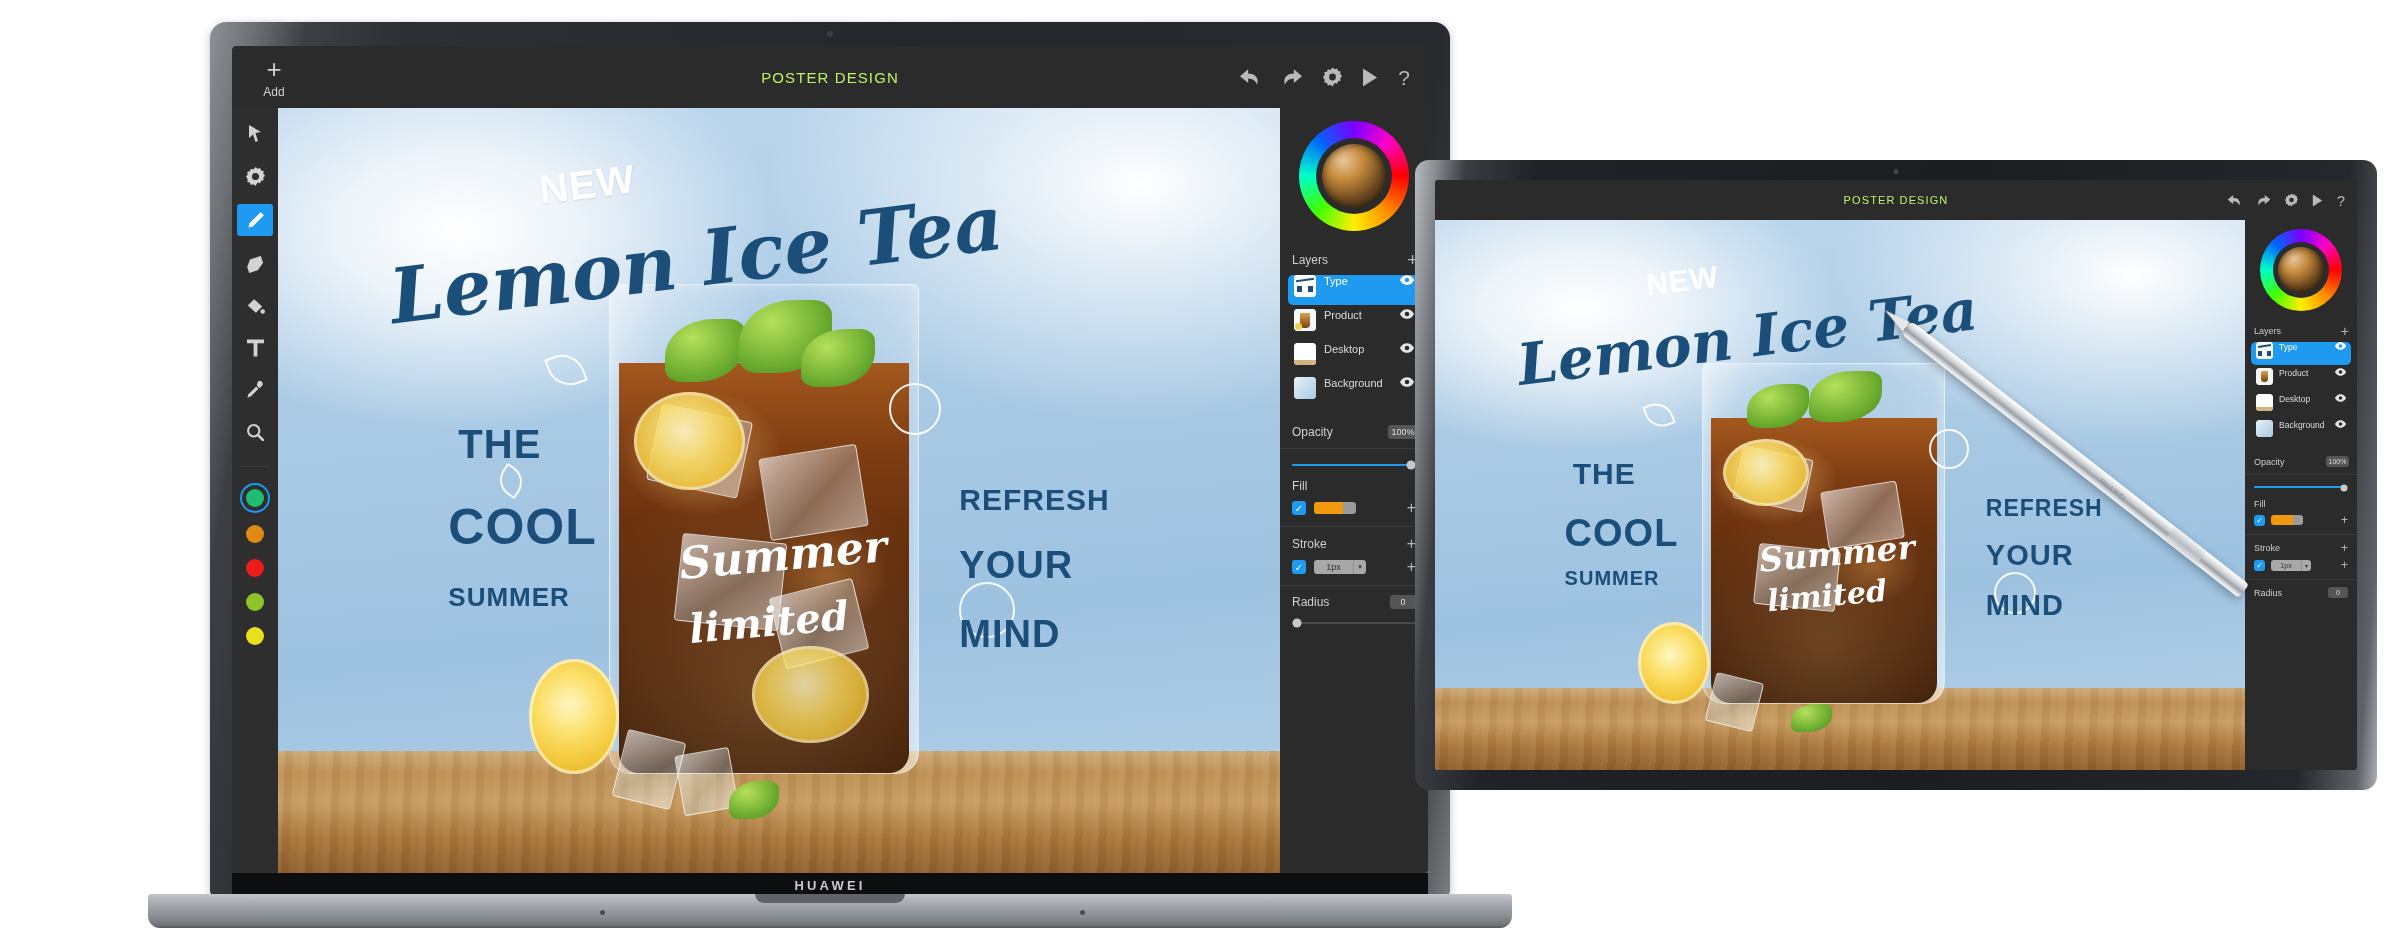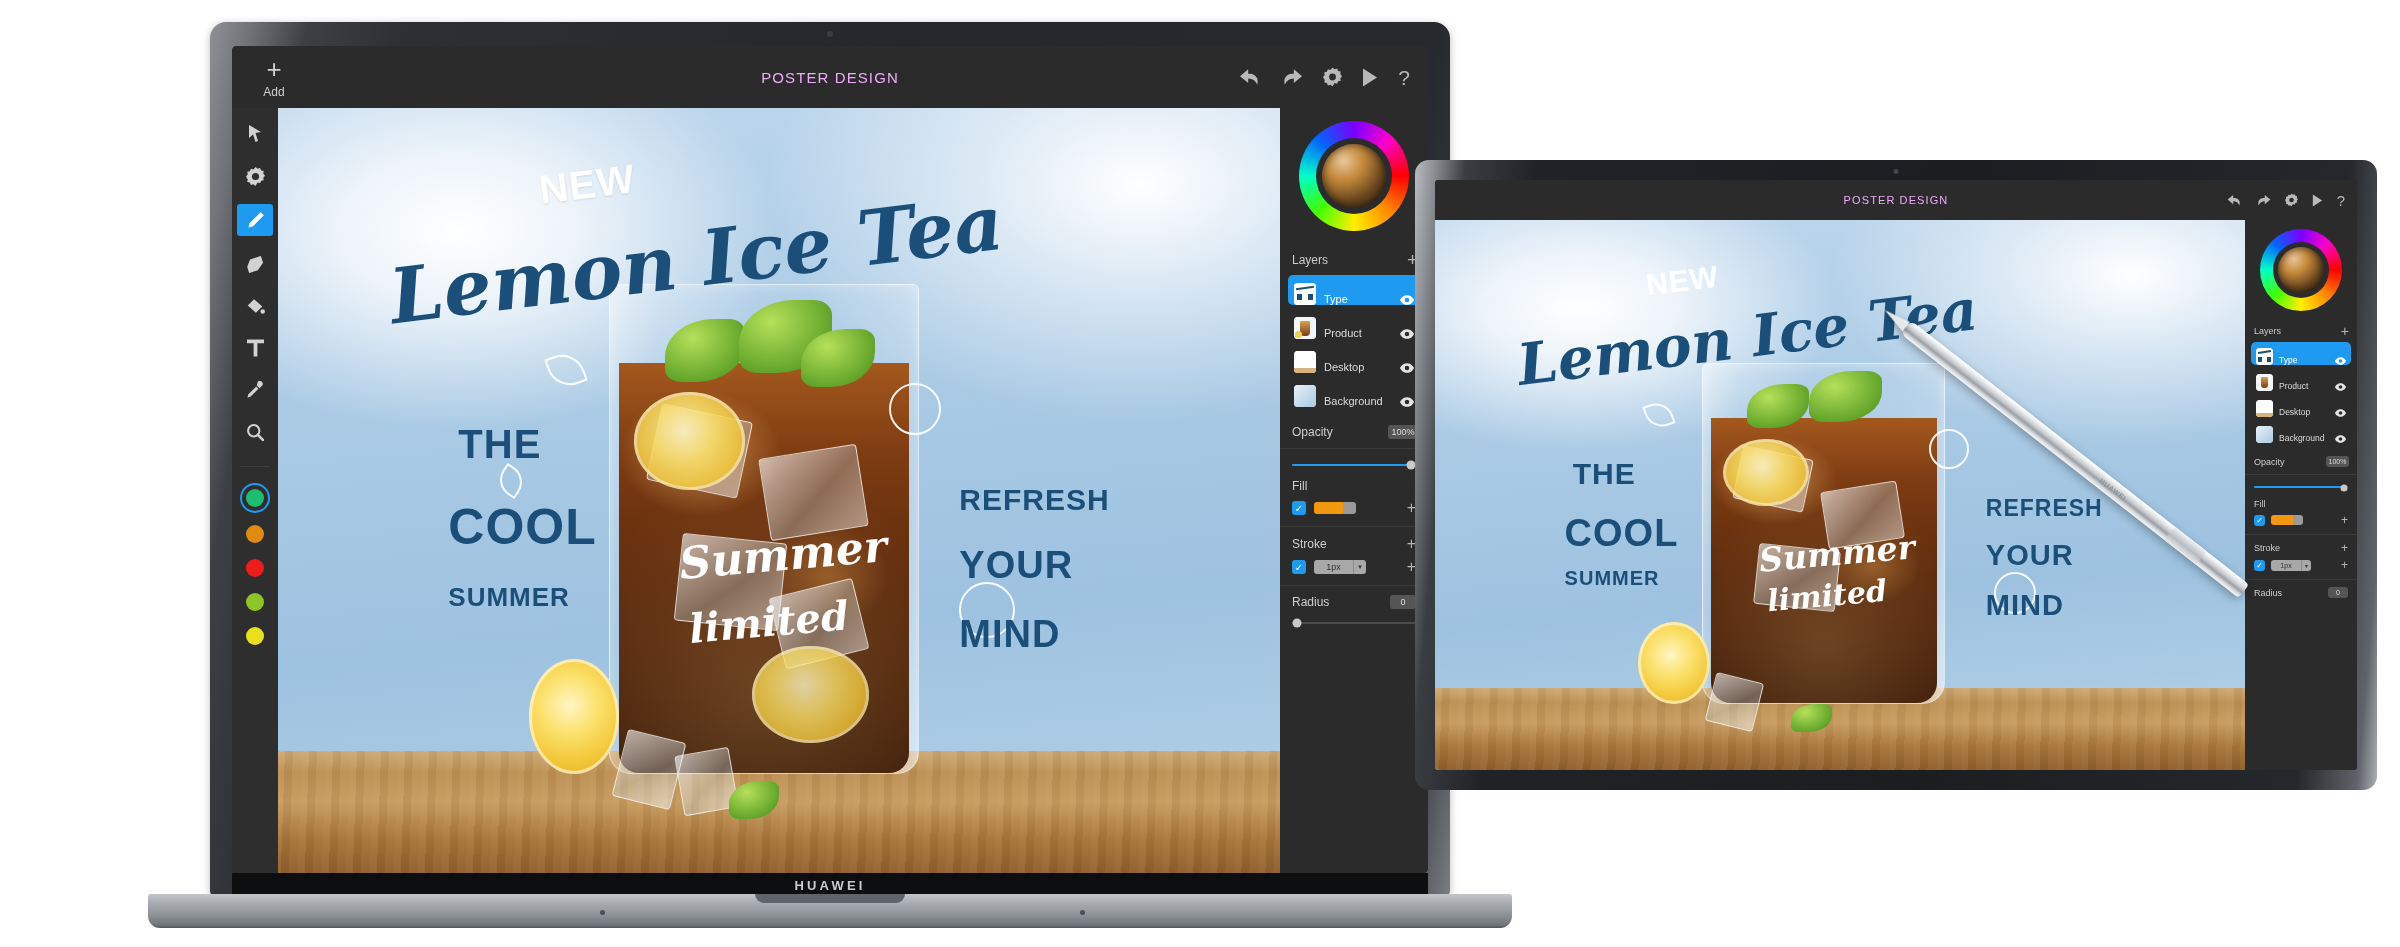--- a/index.html
+++ b/index.html
@@ -51,21 +51,21 @@
     position:absolute; left:20px; top:20px; width:922px; height:590px;
     background:#0b0c0d; border-radius:4px; overflow:hidden;
   }
   .tablet-cam { position:absolute; left:50%; top:9px; transform:translateX(-50%); width:5px;height:5px;border-radius:50%;background:#42464b;}
 
   
   .app { position:absolute; inset:0; background:#2b2b2b; display:flex; flex-direction:column; }
   .topbar { position:relative; background:#2b2b2b; flex:0 0 auto; }
   .app-title {
     position:absolute; left:50%; top:50%; transform:translate(-50%,-50%);
-    color:#f0abfc; letter-spacing:1.1px; white-space:nowrap;
+    color:#bef264; letter-spacing:1.1px; white-space:nowrap;
   }
   .topbar-icons { position:absolute; right:0; top:50%; transform:translateY(-50%); display:flex; align-items:center; }
   .tb-ico { fill:#b9b9b9; display:block; }
   .add-btn { position:absolute; display:flex; flex-direction:column; align-items:center; color:#cfcfcf; }
   .add-plus { line-height:1; font-weight:300; }
   .add-label { }
 
   .body-row { flex:1 1 auto; display:flex; min-height:0; }
 
   
@@ -129,21 +129,21 @@
     background: conic-gradient(from 90deg, #ff0000, #ff8a00, #ffee00, #41ff00, #00ffc8, #0066ff, #7a00ff, #ff00c8, #ff0000); }
   .wheel-hole { position:absolute; border-radius:50%; background:#2b2b2b; }
   .wheel-ball { position:absolute; border-radius:50%;
     background: radial-gradient(circle at 34% 26%, #e8c79c 0%, #c68a3c 30%, #6e4a20 62%, #241a10 100%);
     box-shadow: inset 0 0 8px rgba(0,0,0,.6); }
 
   .sect-head { display:flex; align-items:center; justify-content:space-between; color:#cccccc; }
   .plus-ico { color:#b5b5b5; font-weight:300; line-height:1; }
   .divider { background:#3a3a3a; height:1px; width:100%; }
 
-  .layer-row { display:flex; align-items:flex-end; border-radius:5px; }
+  .layer-row { display:flex; align-items:flex-start; border-radius:5px; }
   .layer-row.sel { background:#1e9bf0; }
   .layer-thumb { background:#fff; border-radius:4px; overflow:hidden; position:relative; flex:0 0 auto; }
   .layer-name { color:#dcdcdc; flex:1 1 auto; }
   .layer-row.sel .layer-name { color:#ffffff; }
   .eye { fill:#e4e4e4; flex:0 0 auto; }
 
   .lbl { color:#cfcfcf; }
   .pill { background:#555555; color:#dddddd; border-radius:3px; display:flex; align-items:center; justify-content:center; }
   .slider { position:relative; width:100%; }
   .track { background:#4a4a4a; border-radius:2px; width:100%; }

